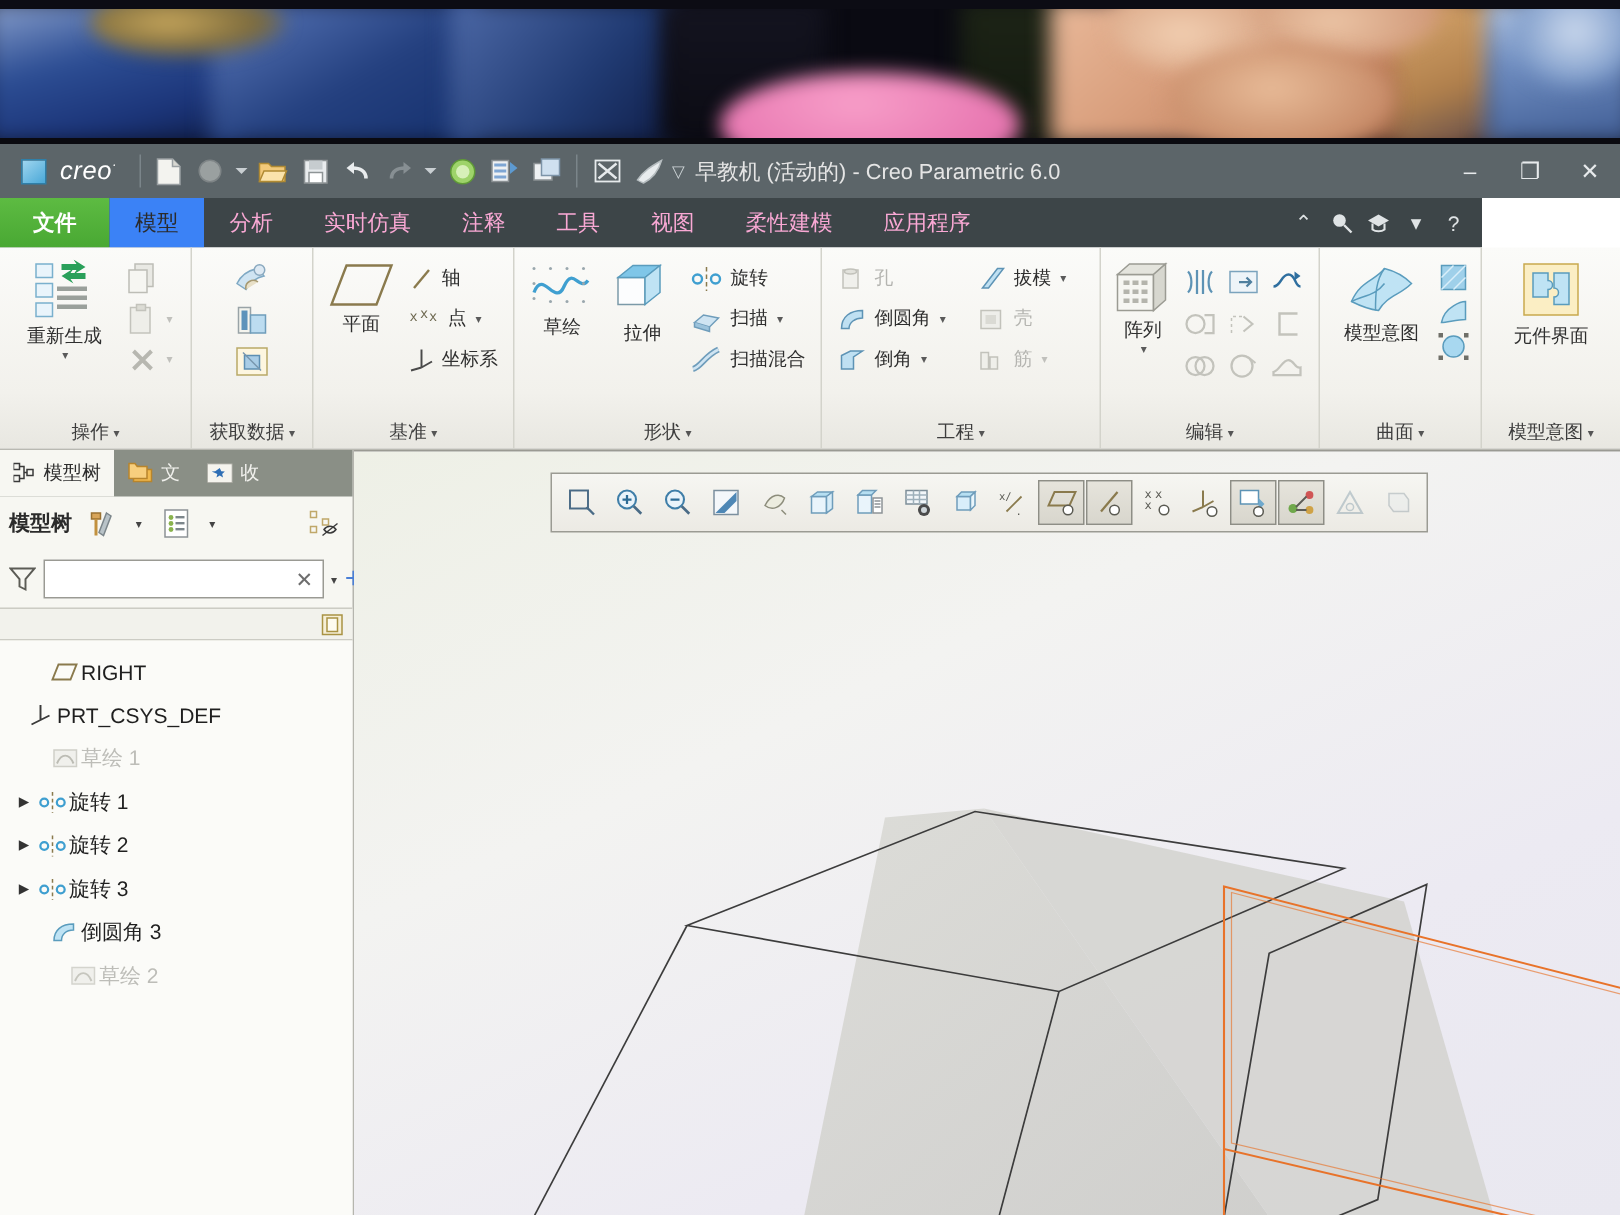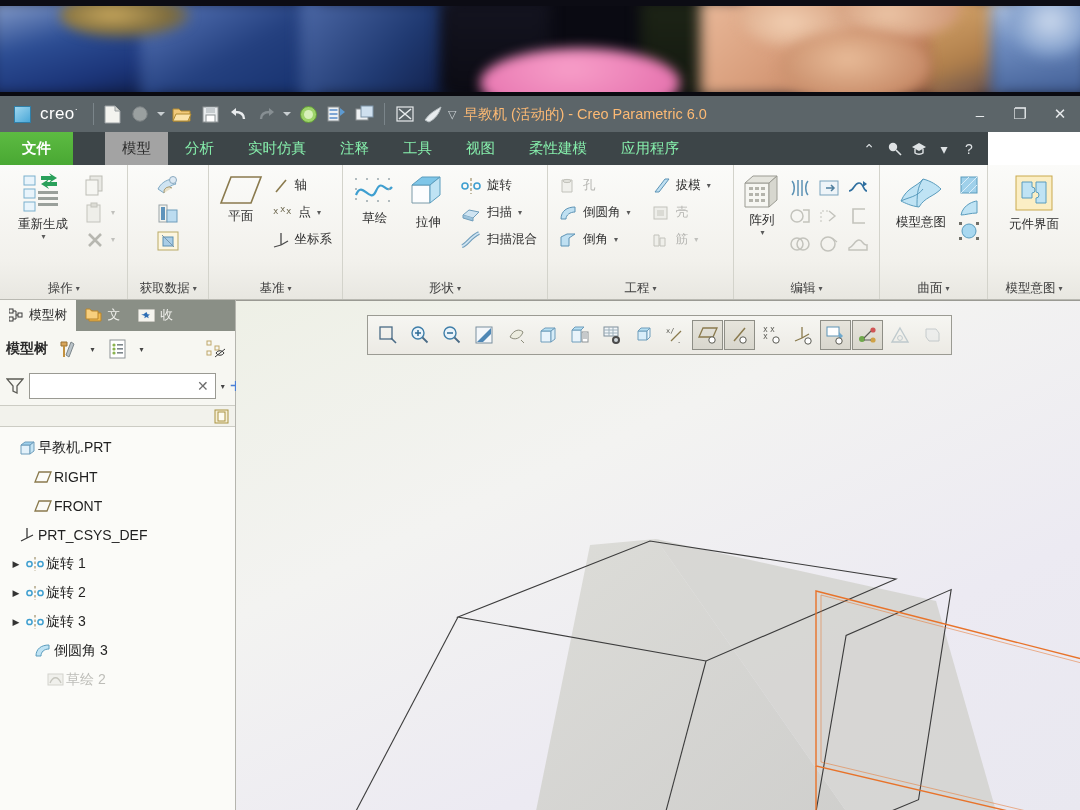--- a/index.html
+++ b/index.html
@@ -46,43 +46,43 @@
   .vs-s6 { left: 990px; width: 100px;
     background: linear-gradient(170deg,#b9cbe6 0%,#6f8dc0 40%,#3d5a92 100%); }
   .vs-s6b { left: 1010px; top: -14px; width: 80px; height: 70px; border-radius: 50%;
     background: radial-gradient(ellipse at 50% 50%, #cfdcef 0%, #7d9bc9 70%, rgba(40,60,110,0) 100%); filter: blur(7px); }
 
   
   .titlebar {
     position: absolute; left: 0; top: 96px; width: 1080px; height: 36px;
     background: #5c6569; display: flex; align-items: center;
   }
-  .creo-logo { display: flex; align-items: center; padding: 0 10px 0 14px; gap: 9px; }
+  .creo-logo { display: flex; align-items: center; padding: 0 10px 0 14px; gap: 9px; font-style: italic; }
   .creo-sq { width: 17px; height: 17px; background: linear-gradient(140deg,#9fd6ef,#4aa8d8); border: 1px solid #2f7fa8; }
   .creo-text { color: #fff; font-size: 17px; letter-spacing: .4px; }
   .creo-text sup { font-size: 9px; vertical-align: super; }
   .qat-sep { width: 1px; height: 22px; background: #7b858a; margin: 0 5px; }
   .qat { display: flex; align-items: center; gap: 2px; }
   .qbtn { width: 26px; height: 26px; display: flex; align-items: center; justify-content: center; cursor: default; }
   .qcaret { width: 12px; height: 26px; display: flex; align-items: center; justify-content: center; }
   .qcaret::after { content: ""; border-left: 4px solid transparent; border-right: 4px solid transparent; border-top: 4px solid #c9cfd2; }
-  .title-text { color: #fdba74; font-size: 14.5px; white-space: nowrap; }
+  .title-text { color: #e5e5e5; font-size: 14.5px; white-space: nowrap; }
   .title-caret { margin: 0 7px 0 2px; color: #cdd3d6; font-size: 11px; }
   .winbtns { margin-left: auto; display: flex; align-items: center; }
   .winbtn { width: 40px; height: 36px; display: flex; align-items: center; justify-content: center;
     color: #e7eaec; font-size: 15px; }
 
   
   .tabbar {
     position: absolute; left: 0; top: 132px; width: 988px; height: 33px;
     background: #3d4548; display: flex; align-items: stretch;
   }
-  .tab { display: flex; align-items: center; padding: 0 17px; color: #86efac; font-size: 14.5px; white-space: nowrap; }
+  .tab { display: flex; align-items: center; padding: 0 17px; color: #f9a8d4; font-size: 14.5px; white-space: nowrap; }
   .tab.file { background: linear-gradient(180deg,#5dbb42,#49a833); color:#fff; padding: 0 22px; font-weight: 600; }
-  .tab.active { background: #a3a3a3; color: #2b2b2b; margin-left: 32px; }
+  .tab.active { background: #3b82f6; color: #2b2b2b; }
   .tabbar-right { margin-left: auto; display: flex; align-items: center; gap: 3px; padding-right: 8px; }
   .tb-ic { width: 22px; height: 33px; display: flex; align-items: center; justify-content: center; color: #dfe3e5; font-size: 14px; }
 
   
   .ribbon {
     position: absolute; left: 0; top: 165px; width: 1080px; height: 135px;
     background: linear-gradient(180deg,#fbfbf9 0%,#f2f1ec 72%,#e8e7e1 100%);
     border-bottom: 1px solid #b9b9b2; display: flex;
   }
   .rgroup { position: relative; display: flex; flex-direction: column; height: 100%; }
@@ -748,57 +748,47 @@
     <div class="nav-colhead">
       <span>
         <svg width="15" height="15" viewBox="0 0 15 15">
             <rect x="1" y="1" width="13" height="13" fill="#f6efd6" stroke="#a99343"></rect>
             <rect x="4" y="3" width="7" height="9" fill="#fdfbf0" stroke="#a99343"></rect>
           </svg>
       </span>
     </div>
 
     <div class="tree">
-      <div class="trow">
-        <span class="tarrow"></span>
-        <span class="tico">
-          <svg width="17" height="16" viewBox="0 0 17 16">
-              <path d="M2 5h9v9H2z" fill="#e3f1fa" stroke="#6f9dbb"></path>
-              <path d="M2 5l4-3h9l-4 3z" fill="#9ed0ec" stroke="#6f9dbb"></path>
-              <path d="M11 5l4-3v9l-4 3z" fill="#c5e4f4" stroke="#6f9dbb"></path>
-            </svg>
-        </span>
-        <span>早教机.PRT</span>
-      </div>
       <div class="trow" style="padding-left:16px">
         <span class="tarrow"></span>
         <span class="tico">
           <svg width="18" height="14" viewBox="0 0 18 14">
               <path d="M5 2h12l-4 10H1z" fill="none" stroke="#8a7a4d" stroke-width="1.3"></path>
             </svg>
         </span>
         <span>RIGHT</span>
       </div>
-      <div class="trow" style="padding-left:16px">
-        <span class="tarrow"></span>
-        <span class="tico">
-          <svg width="18" height="14" viewBox="0 0 18 14">
-              <path d="M5 2h12l-4 10H1z" fill="none" stroke="#8a7a4d" stroke-width="1.3"></path>
-            </svg>
-        </span>
-        <span>FRONT</span>
-      </div>
       <div class="trow" style="">
         <span class="tarrow"></span>
         <span class="tico">
           <svg width="17" height="16" viewBox="0 0 17 16">
               <path d="M8 1v10M8 11L2 14M8 11l6-3" fill="none" stroke="#3a3a3a" stroke-width="1.3"></path>
             </svg>
         </span>
         <span>PRT_CSYS_DEF</span>
+      </div>
+      <div class="trow dim" style="padding-left:16px">
+        <span class="tarrow"></span>
+        <span class="tico">
+          <svg width="17" height="15" viewBox="0 0 17 15">
+              <rect x="1" y="2" width="15" height="11" fill="#f0f0ec" stroke="#cfcfc8"></rect>
+              <path d="M3 11c3-7 8-7 11 0" fill="none" stroke="#bcbcb4" stroke-width="1.3"></path>
+            </svg>
+        </span>
+        <span>草绘 1</span>
       </div>
       <div class="trow">
         <span class="tarrow" style="margin-left:8px">▶</span>
         <span class="tico">
           <svg width="20" height="16" viewBox="0 0 20 16">
               <path d="M10 1v14" stroke="#8a7a4d" stroke-dasharray="2.5 2"></path>
               <circle cx="4.5" cy="8" r="2.6" fill="none" stroke="#3f9fd0" stroke-width="1.5"></circle>
               <circle cx="15.5" cy="8" r="2.6" fill="none" stroke="#3f9fd0" stroke-width="1.5"></circle>
             </svg>
         </span>

